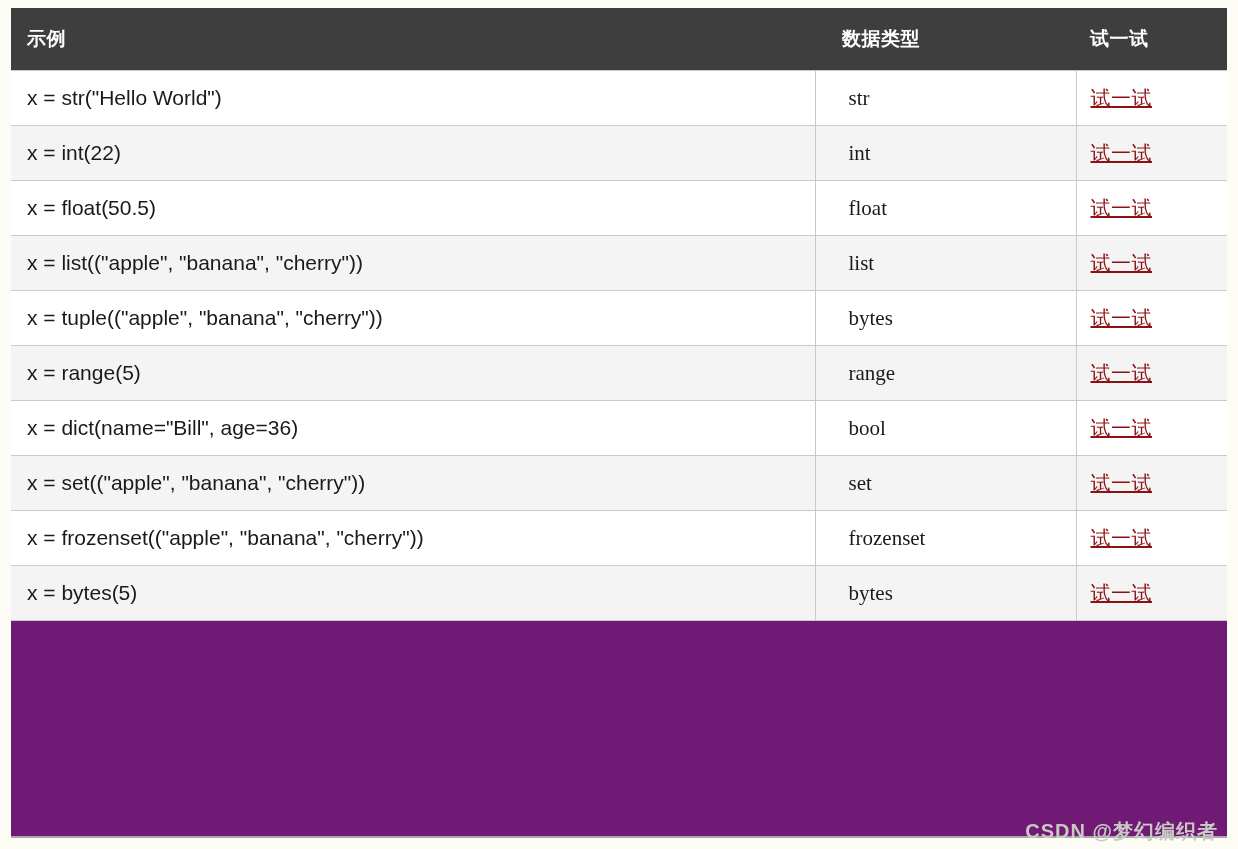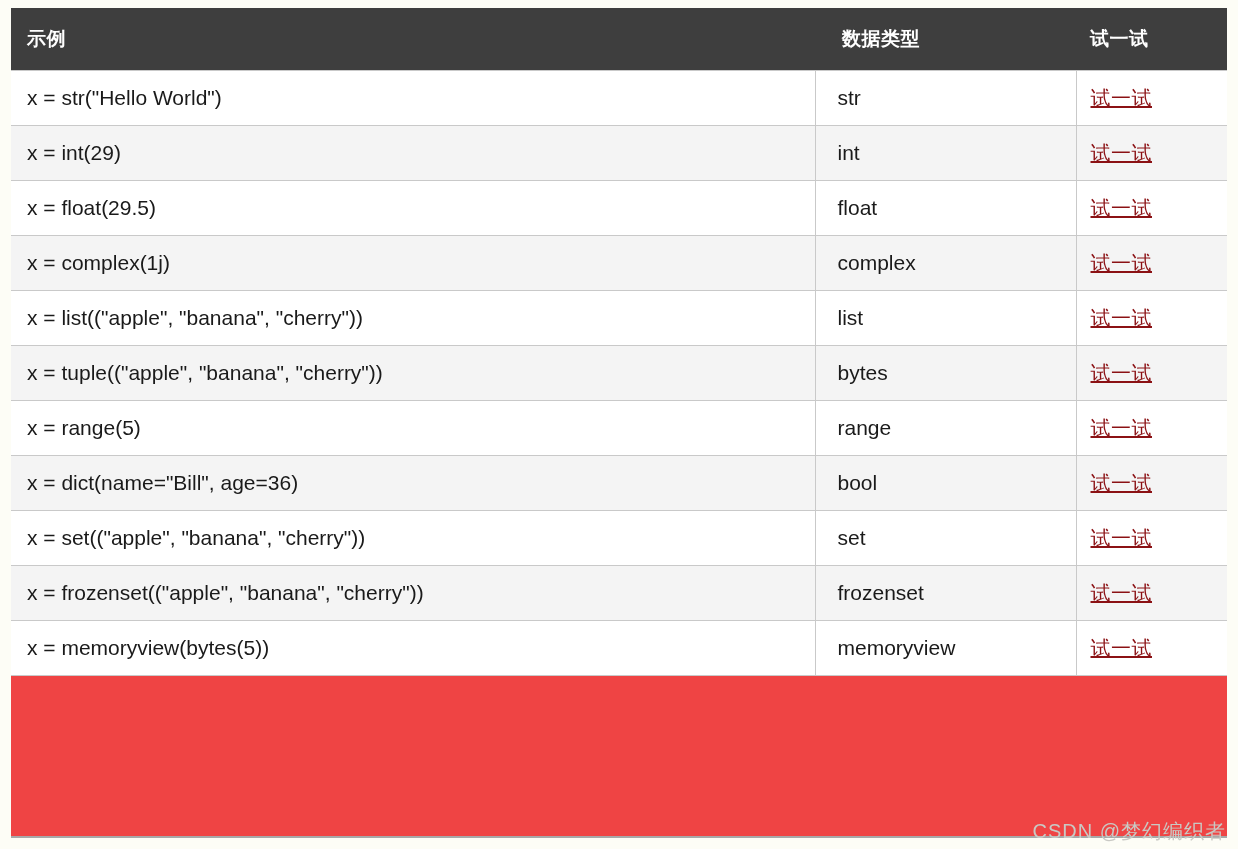--- a/index.html
+++ b/index.html
@@ -21,21 +21,21 @@
   }
 
   .table-wrap {
     position: absolute;
     left: 11px;
     top: 8px;
     width: 1216px;
     height: 830px;
     overflow: hidden;
     border-bottom: 2px solid #a8a8a8;
-    background: #ef4444;
+    background: #701a75;
   }
 
   table.dt {
     border-collapse: collapse;
     width: 1216px;
     table-layout: fixed;
     background: #ffffff;
   }
 
   table.dt col.c-example { width: 804px; }
@@ -64,47 +64,49 @@
     padding: 0 0 0 16px;
     height: 55px;
     font-size: 21px;
     color: #1a1a1a;
     vertical-align: middle;
     line-height: 1.25;
     white-space: nowrap;
   }
   table.dt tbody td.td-type {
     border-left: 1px solid #c9c9c9;
-    padding-left: 22px;
+    padding-left: 33px;
+    font-family: Liberation Serif, serif;
   }
   table.dt tbody td.td-try {
     border-left: 1px solid #c9c9c9;
     padding-left: 14px;
   }
 
   table.dt tbody tr:nth-child(odd)  td { background: #ffffff; }
   table.dt tbody tr:nth-child(even) td { background: #f4f4f4; }
 
   a.try-link {
     color: #8b1114;
     text-decoration: underline;
     font-size: 20px;
     letter-spacing: 0.5px;
   }
 
   .watermark {
     position: absolute;
-    right: 12px;
+    right: 20px;
     bottom: 4px;
     font-size: 20px;
     color: #c9c9c4;
     letter-spacing: 1px;
     white-space: nowrap;
     pointer-events: none;
     user-select: none;
+    font-weight: bold;
   }
 </style>
 </head>
 <body>
 
 <div class="page">
 
   <div class="table-wrap">
     <table class="dt">
       <colgroup>
@@ -119,32 +121,27 @@
           <th class="th-try">试一试</th>
         </tr>
       </thead>
       <tbody id="table-body">
           <tr>
             <td class="td-example">x = str("Hello World")</td>
             <td class="td-type">str</td>
             <td class="td-try"><a class="try-link" href="#">试一试</a></td>
           </tr>
           <tr>
-            <td class="td-example">x = int(29)</td>
+            <td class="td-example">x = int(22)</td>
             <td class="td-type">int</td>
             <td class="td-try"><a class="try-link" href="#">试一试</a></td>
           </tr>
           <tr>
-            <td class="td-example">x = float(29.5)</td>
+            <td class="td-example">x = float(50.5)</td>
             <td class="td-type">float</td>
-            <td class="td-try"><a class="try-link" href="#">试一试</a></td>
-          </tr>
-          <tr>
-            <td class="td-example">x = complex(1j)</td>
-            <td class="td-type">complex</td>
             <td class="td-try"><a class="try-link" href="#">试一试</a></td>
           </tr>
           <tr>
             <td class="td-example">x = list(("apple", "banana", "cherry"))</td>
             <td class="td-type">list</td>
             <td class="td-try"><a class="try-link" href="#">试一试</a></td>
           </tr>
           <tr>
             <td class="td-example">x = tuple(("apple", "banana", "cherry"))</td>
             <td class="td-type">bytes</td>
@@ -164,22 +161,22 @@
             <td class="td-example">x = set(("apple", "banana", "cherry"))</td>
             <td class="td-type">set</td>
             <td class="td-try"><a class="try-link" href="#">试一试</a></td>
           </tr>
           <tr>
             <td class="td-example">x = frozenset(("apple", "banana", "cherry"))</td>
             <td class="td-type">frozenset</td>
             <td class="td-try"><a class="try-link" href="#">试一试</a></td>
           </tr>
           <tr>
-            <td class="td-example">x = memoryview(bytes(5))</td>
-            <td class="td-type">memoryview</td>
+            <td class="td-example">x = bytes(5)</td>
+            <td class="td-type">bytes</td>
             <td class="td-try"><a class="try-link" href="#">试一试</a></td>
           </tr>
         </tbody>
     </table>
   </div>
 
   <div class="watermark">CSDN @梦幻编织者</div>
 
 </div>
 

